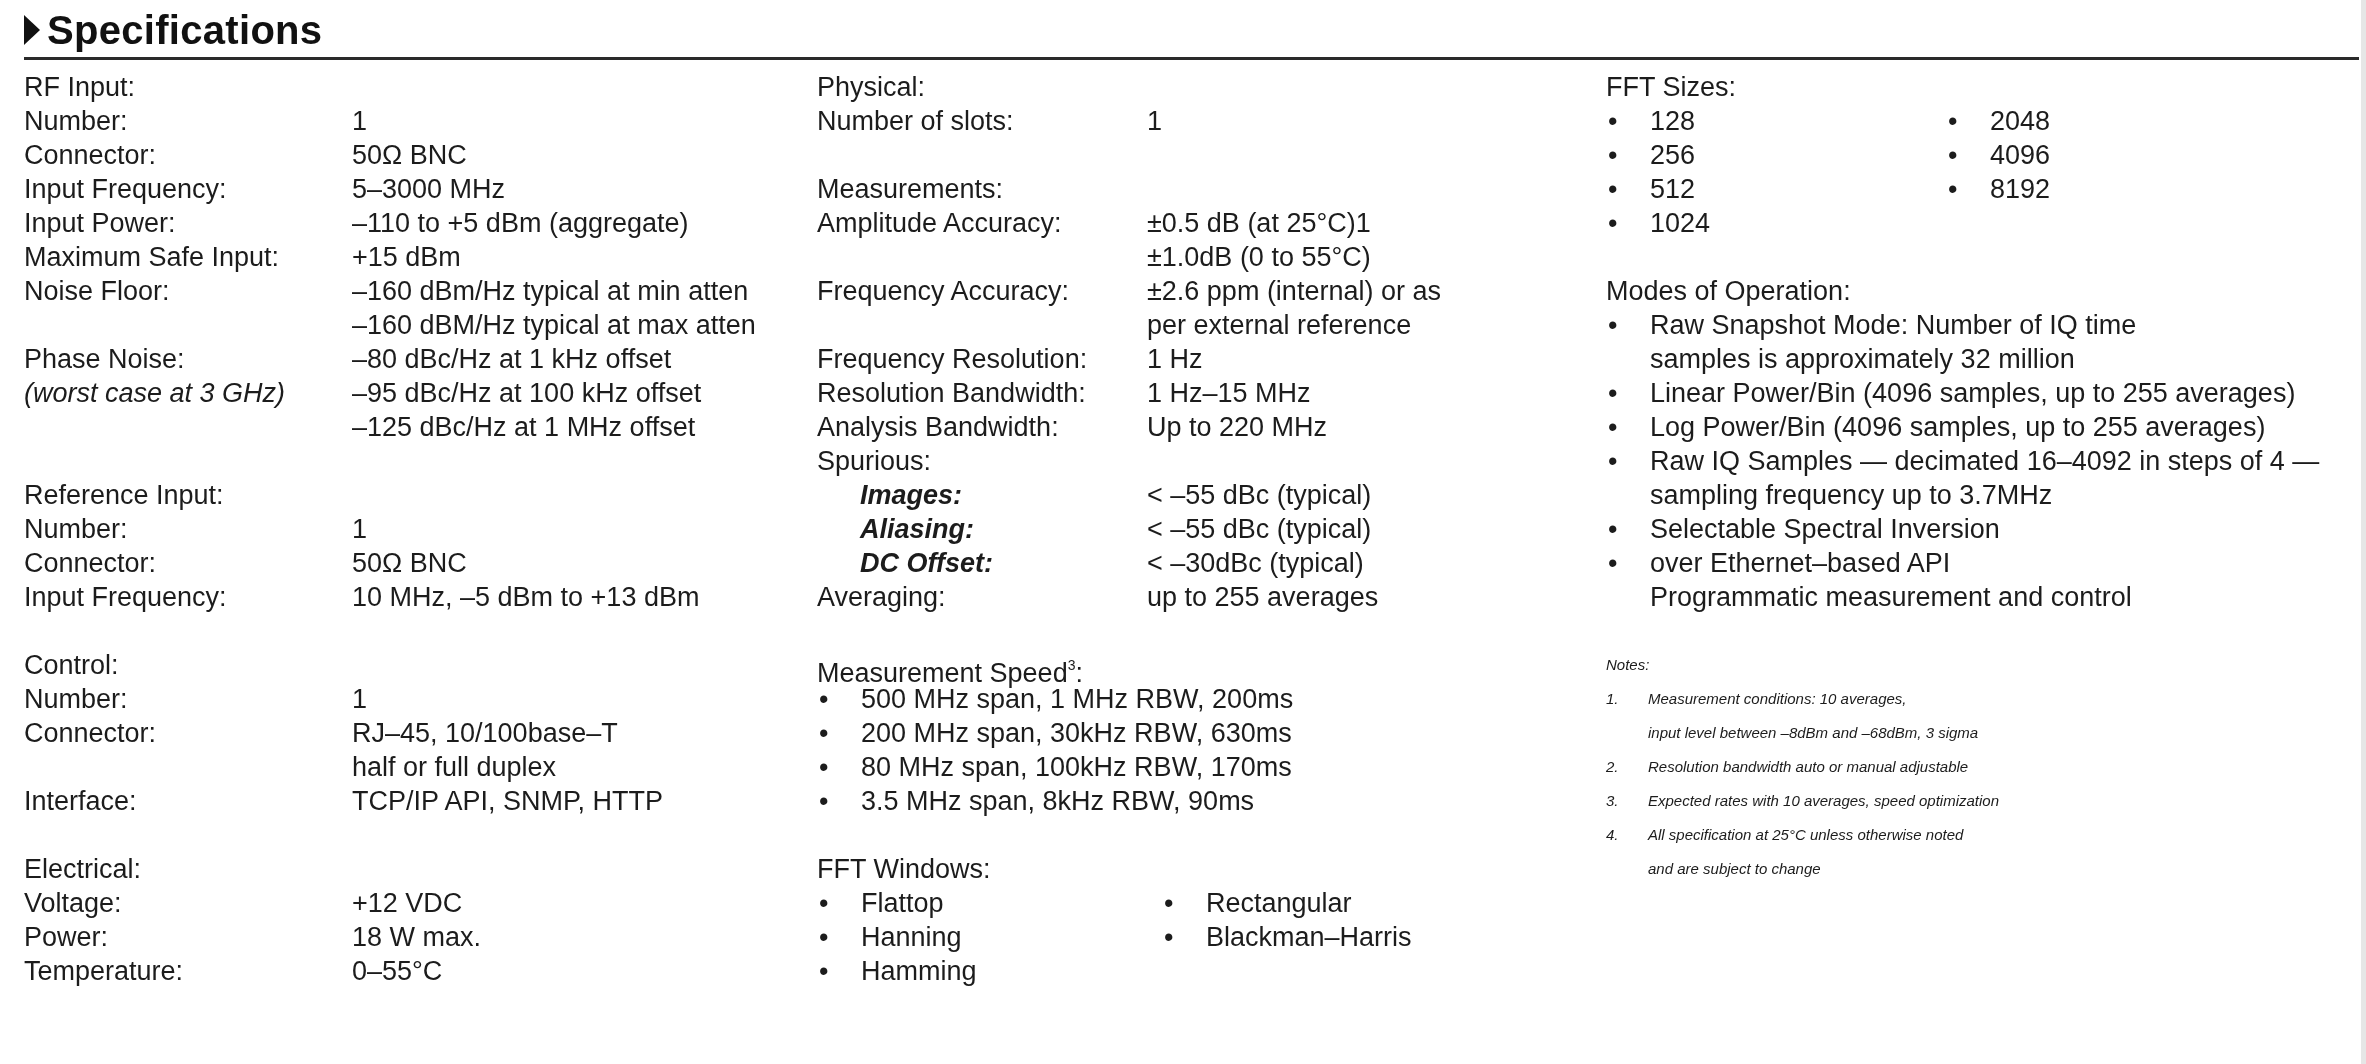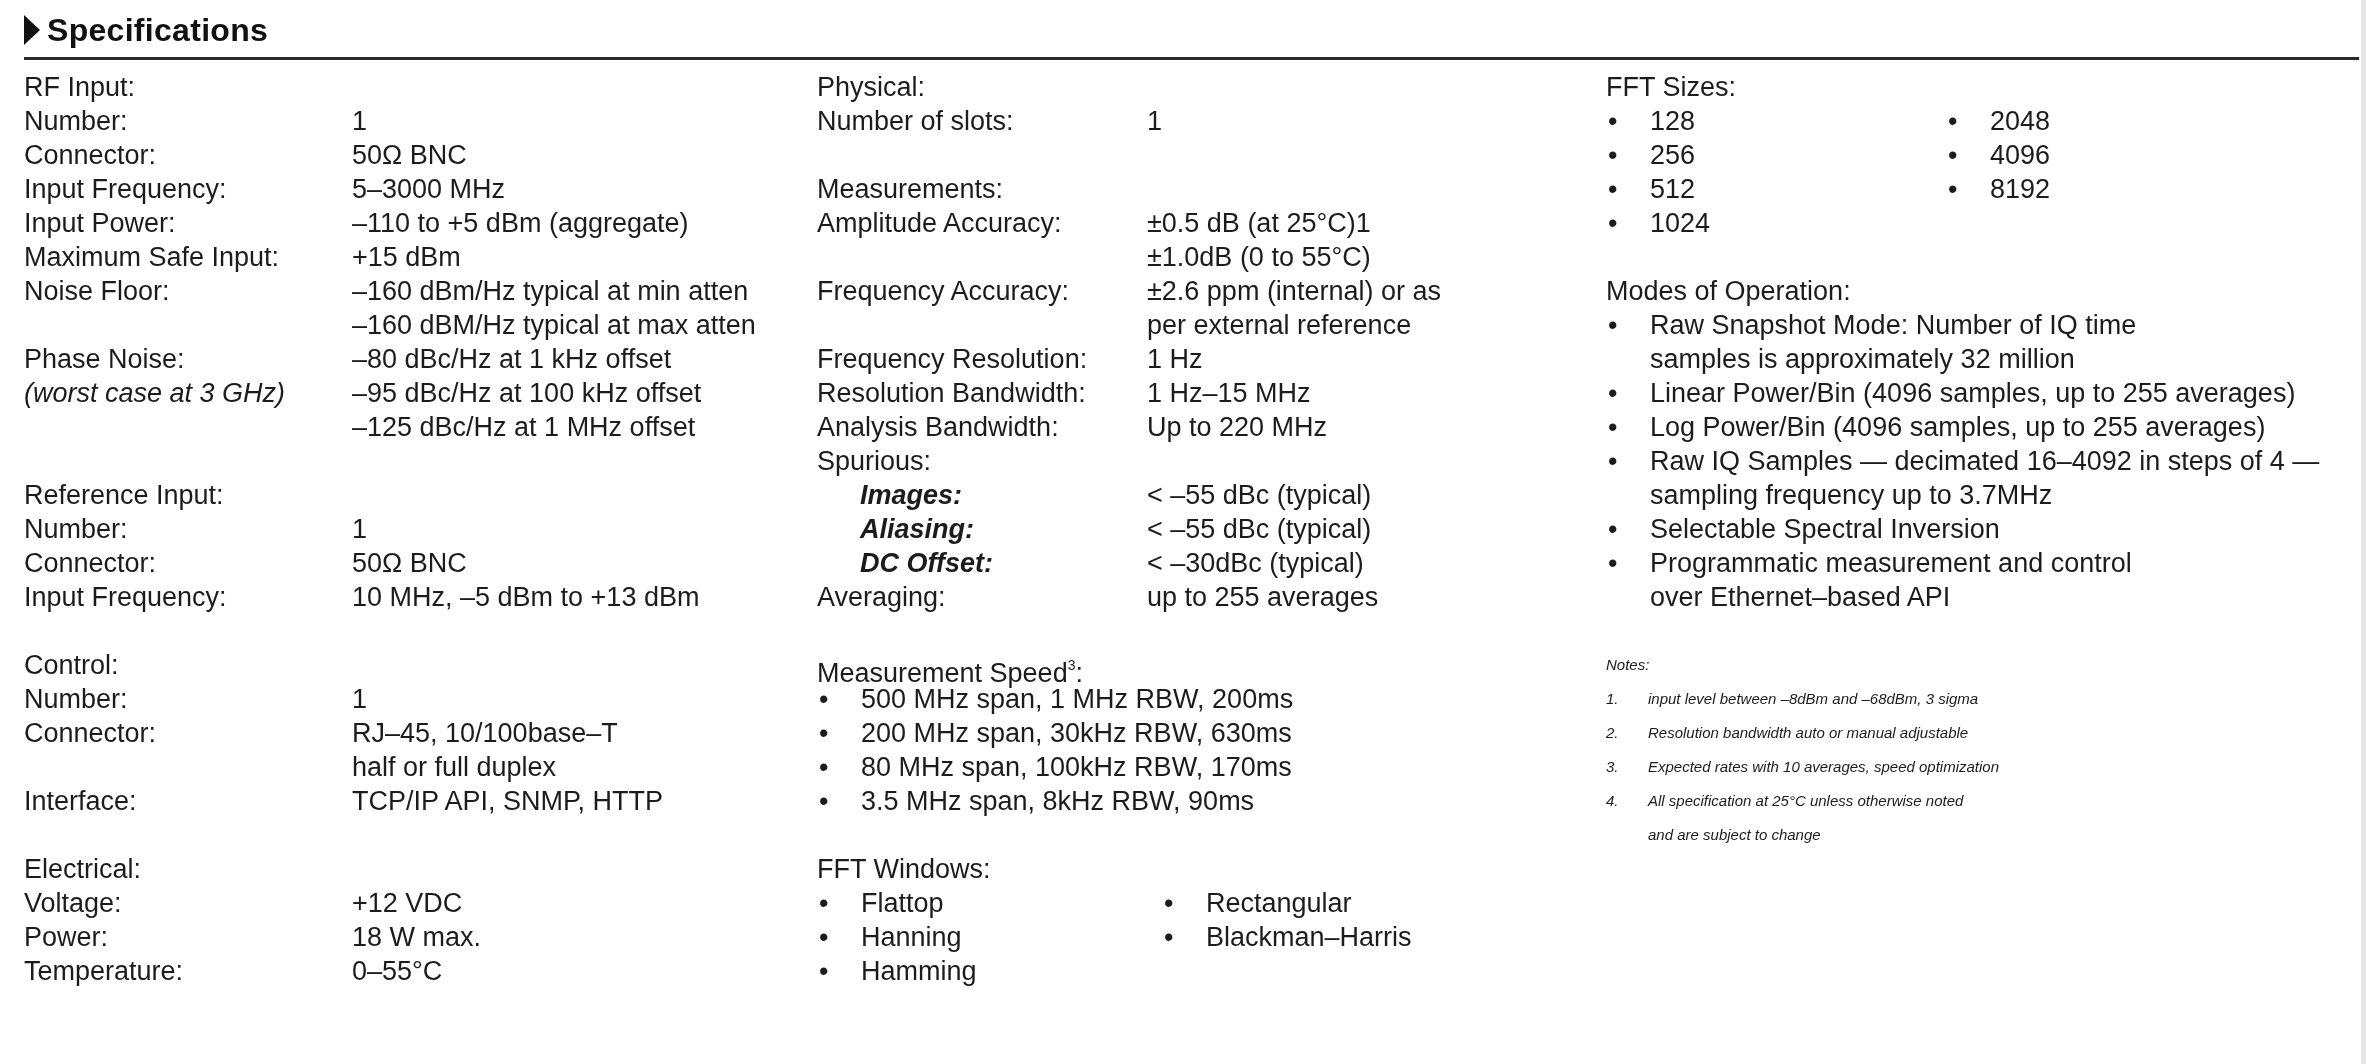--- a/index.html
+++ b/index.html
@@ -6,21 +6,21 @@
   body {
     width: 2366px; height: 1064px; position: relative; overflow: hidden;
     font-family: "Liberation Sans", sans-serif; color: #1c1c1c;
   }
   .right-strip { position: absolute; top: 0; right: 0; width: 5px; height: 1064px; background: #e6e6e6; }
   .title-wrap { position: absolute; left: 24px; top: 6px; height: 48px; display: flex; align-items: center; }
   .triangle {
     width: 0; height: 0; border-top: 15px solid transparent; border-bottom: 15px solid transparent;
     border-left: 16px solid #111; margin-right: 7px;
   }
-  .title { font-size: 32px; font-weight: bold; letter-spacing: 0.3px; color: #111; }
+  .title { font-size: 40px; font-weight: bold; letter-spacing: 0.3px; color: #111; }
   .rule { position: absolute; left: 24px; top: 57px; width: 2335px; height: 3px; background: #2a2a2a; }
 
   .col { position: absolute; top: 70px; font-size: 27px; line-height: 34px; }
   .col-left { left: 24px; width: 760px; }
   .col-mid { left: 817px; width: 760px; }
   .col-right { left: 1606px; width: 750px; }
 
   .section { margin-bottom: 34px; }
   .sec-head { font-weight: normal; height: 34px; white-space: nowrap; }
   .sec-head sup { font-size: 14px; vertical-align: 12px; }
@@ -364,32 +364,33 @@
         </div>
         <div class="bul-multi">
           <span class="dot">•</span>
           <div class="lines">
             <span>Selectable Spectral Inversion</span>
           </div>
         </div>
         <div class="bul-multi">
           <span class="dot">•</span>
           <div class="lines">
+            <span>over Ethernet–based API</span>
             <span>Programmatic measurement and control</span>
-            <span>over Ethernet–based API</span>
           </div>
         </div>
       </div>
   </div>
   <div class="notes">
     <div>Notes:</div>
     <div id="right-notes">
         <div class="note">
           <span class="num">1.</span>
           <div class="lines">
+            <span>Measurement conditions: 10 averages,</span>
             <span>input level between –8dBm and –68dBm, 3 sigma</span>
           </div>
         </div>
         <div class="note">
           <span class="num">2.</span>
           <div class="lines">
             <span>Resolution bandwidth auto or manual adjustable</span>
           </div>
         </div>
         <div class="note">

